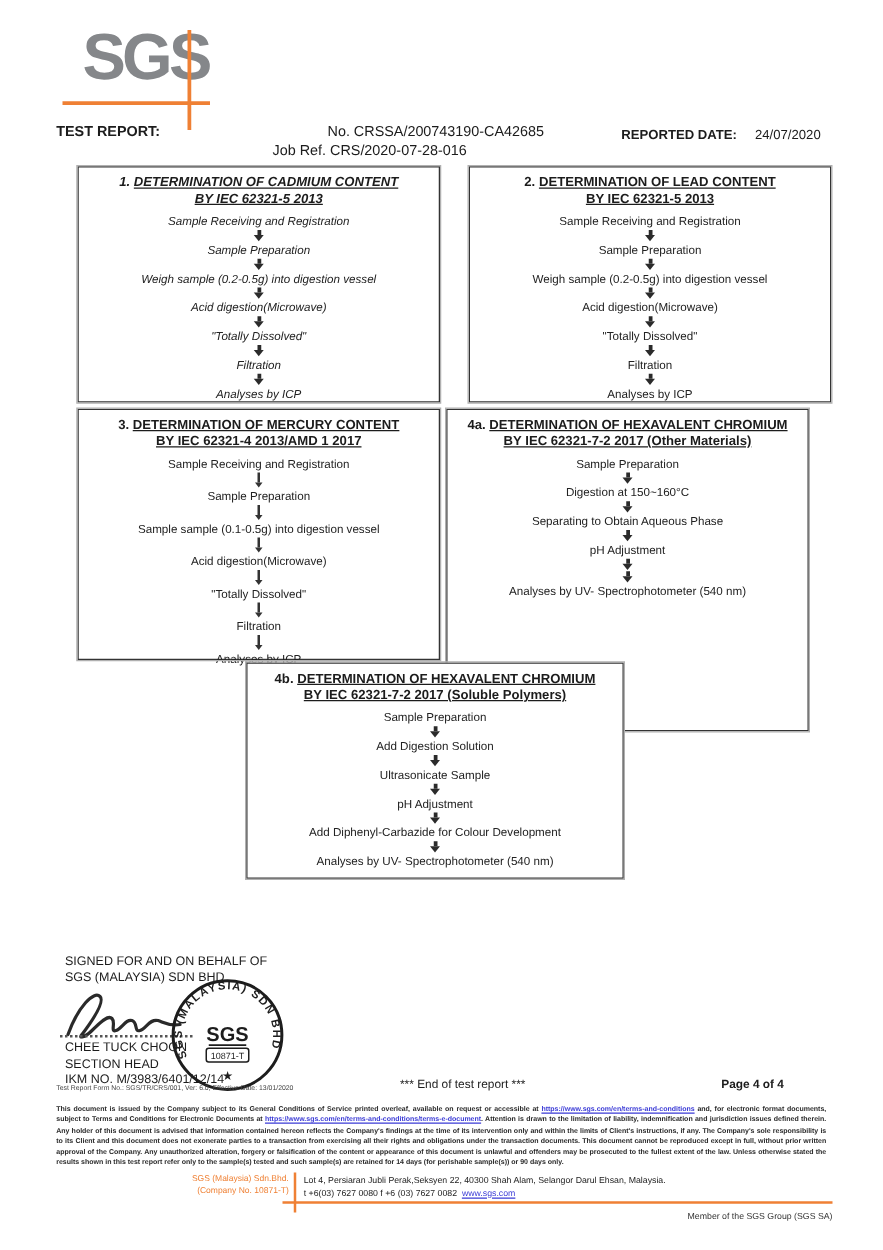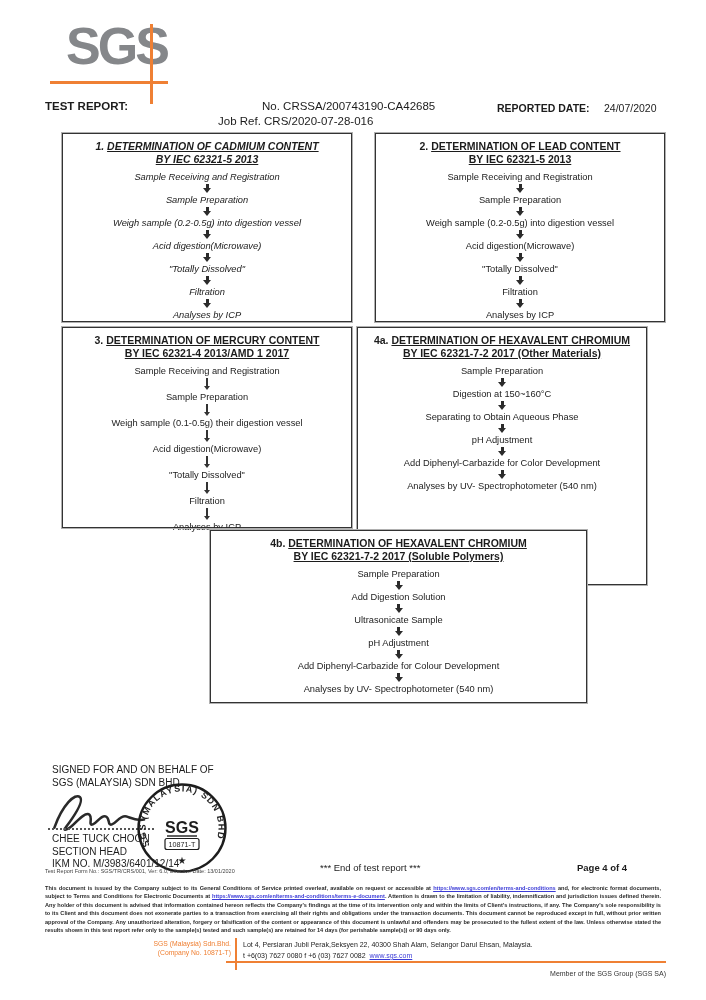--- a/index.html
+++ b/index.html
@@ -20,21 +20,21 @@
   .hdr-datelbl { position:absolute; left:497px; top:102px; font-size:10.5px; font-weight:bold; }
   .hdr-dateval { position:absolute; left:604px; top:102px; font-size:10.5px; }
 
   
   .fcbox { position:absolute; border:1.5px solid #333; outline:1px solid #b0b0b0;
            background:#fff; padding-top:6px; text-align:center; }
   #fc1 { left:62px;  top:133px; width:290px; height:189px;font-style:italic; }
   #fc2 { left:357px; top:133px; width:290px; height:189px;margin-left:18px; }
   #fc3 { left:62px;  top:327px; width:290px; height:201px; }
   #fc4a{ left:357px; top:327px; width:290px; height:258px; }
-  #fc4b{ left:210px; top:530px; width:377px; height:173px; }
+  #fc4b{ left:197px; top:530px; width:302px; height:173px; }
   .fc-title { font-size:10.5px; font-weight:bold; line-height:13px; margin-bottom:5px; }
   .fc-title .u { text-decoration:underline; }
   .step { font-size:9.3px; line-height:12px; color:#222; }
   .arrow { display:flex; flex-direction:column; align-items:center; margin:1px auto; }
   .arrow .stem { width:3px; height:4px; background:#2b2b2b; }
   .arrow .head { width:0; height:0; border-left:4.5px solid transparent;
                  border-right:4.5px solid transparent; border-top:5px solid #2b2b2b; }
   .arrow.thin .stem { width:1.5px; height:8px; background:#333; }
   .arrow.thin .head { border-left:3.5px solid transparent; border-right:3.5px solid transparent;
                       border-top:4.5px solid #333; }
@@ -177,21 +177,21 @@
         <div class="step">Sample Receiving and Registration</div>
         <div class="arrow thin">
           <span class="stem"></span>
           <span class="head"></span>
         </div>
         <div class="step">Sample Preparation</div>
         <div class="arrow thin">
           <span class="stem"></span>
           <span class="head"></span>
         </div>
-        <div class="step">Weigh sample (0.1-0.5g) their digestion vessel</div>
+        <div class="step">Sample sample (0.1-0.5g) into digestion vessel</div>
         <div class="arrow thin">
           <span class="stem"></span>
           <span class="head"></span>
         </div>
         <div class="step">Acid digestion(Microwave)</div>
         <div class="arrow thin">
           <span class="stem"></span>
           <span class="head"></span>
         </div>
         <div class="step">"Totally Dissolved"</div>
@@ -228,21 +228,20 @@
         <div class="step">Separating to Obtain Aqueous Phase</div>
         <div class="arrow">
           <span class="stem"></span>
           <span class="head"></span>
         </div>
         <div class="step">pH Adjustment</div>
         <div class="arrow">
           <span class="stem"></span>
           <span class="head"></span>
         </div>
-        <div class="step">Add Diphenyl-Carbazide for Color Development</div>
         <div class="arrow">
           <span class="stem"></span>
           <span class="head"></span>
         </div>
         <div class="step">Analyses by UV- Spectrophotometer (540 nm)</div>
       </div>
   </div>
 
   <div id="fc4b" class="fcbox">
     <div class="fc-title">

